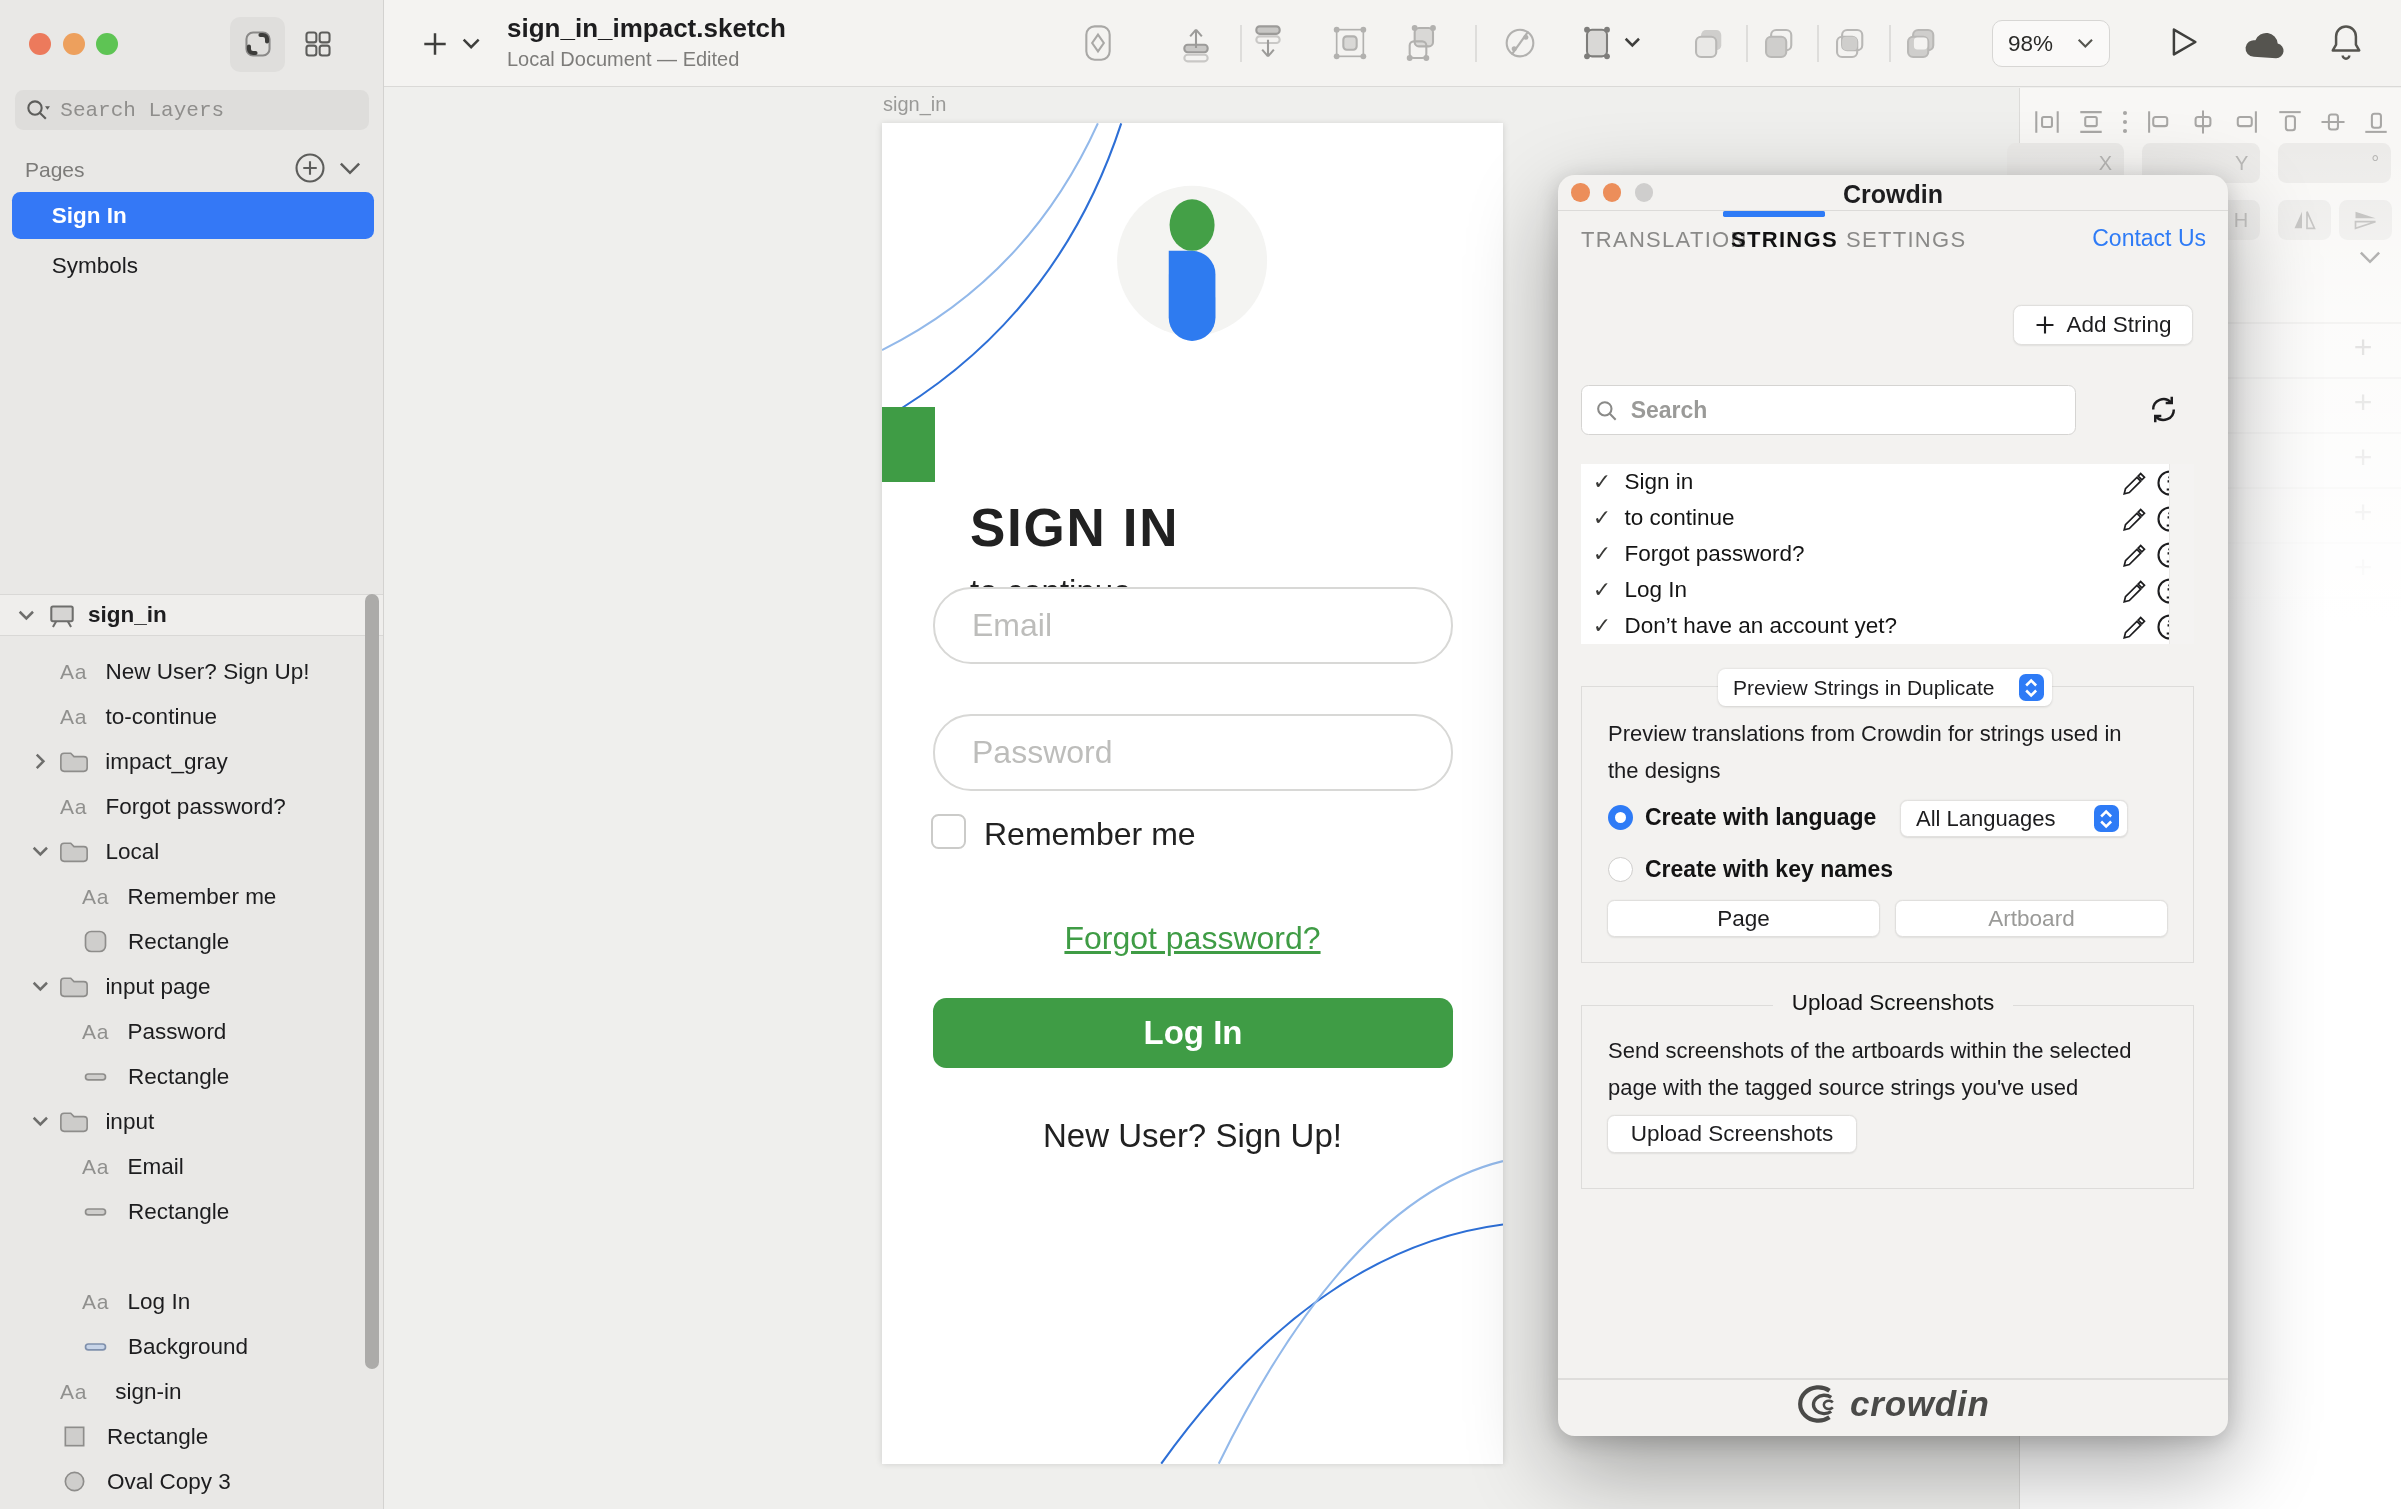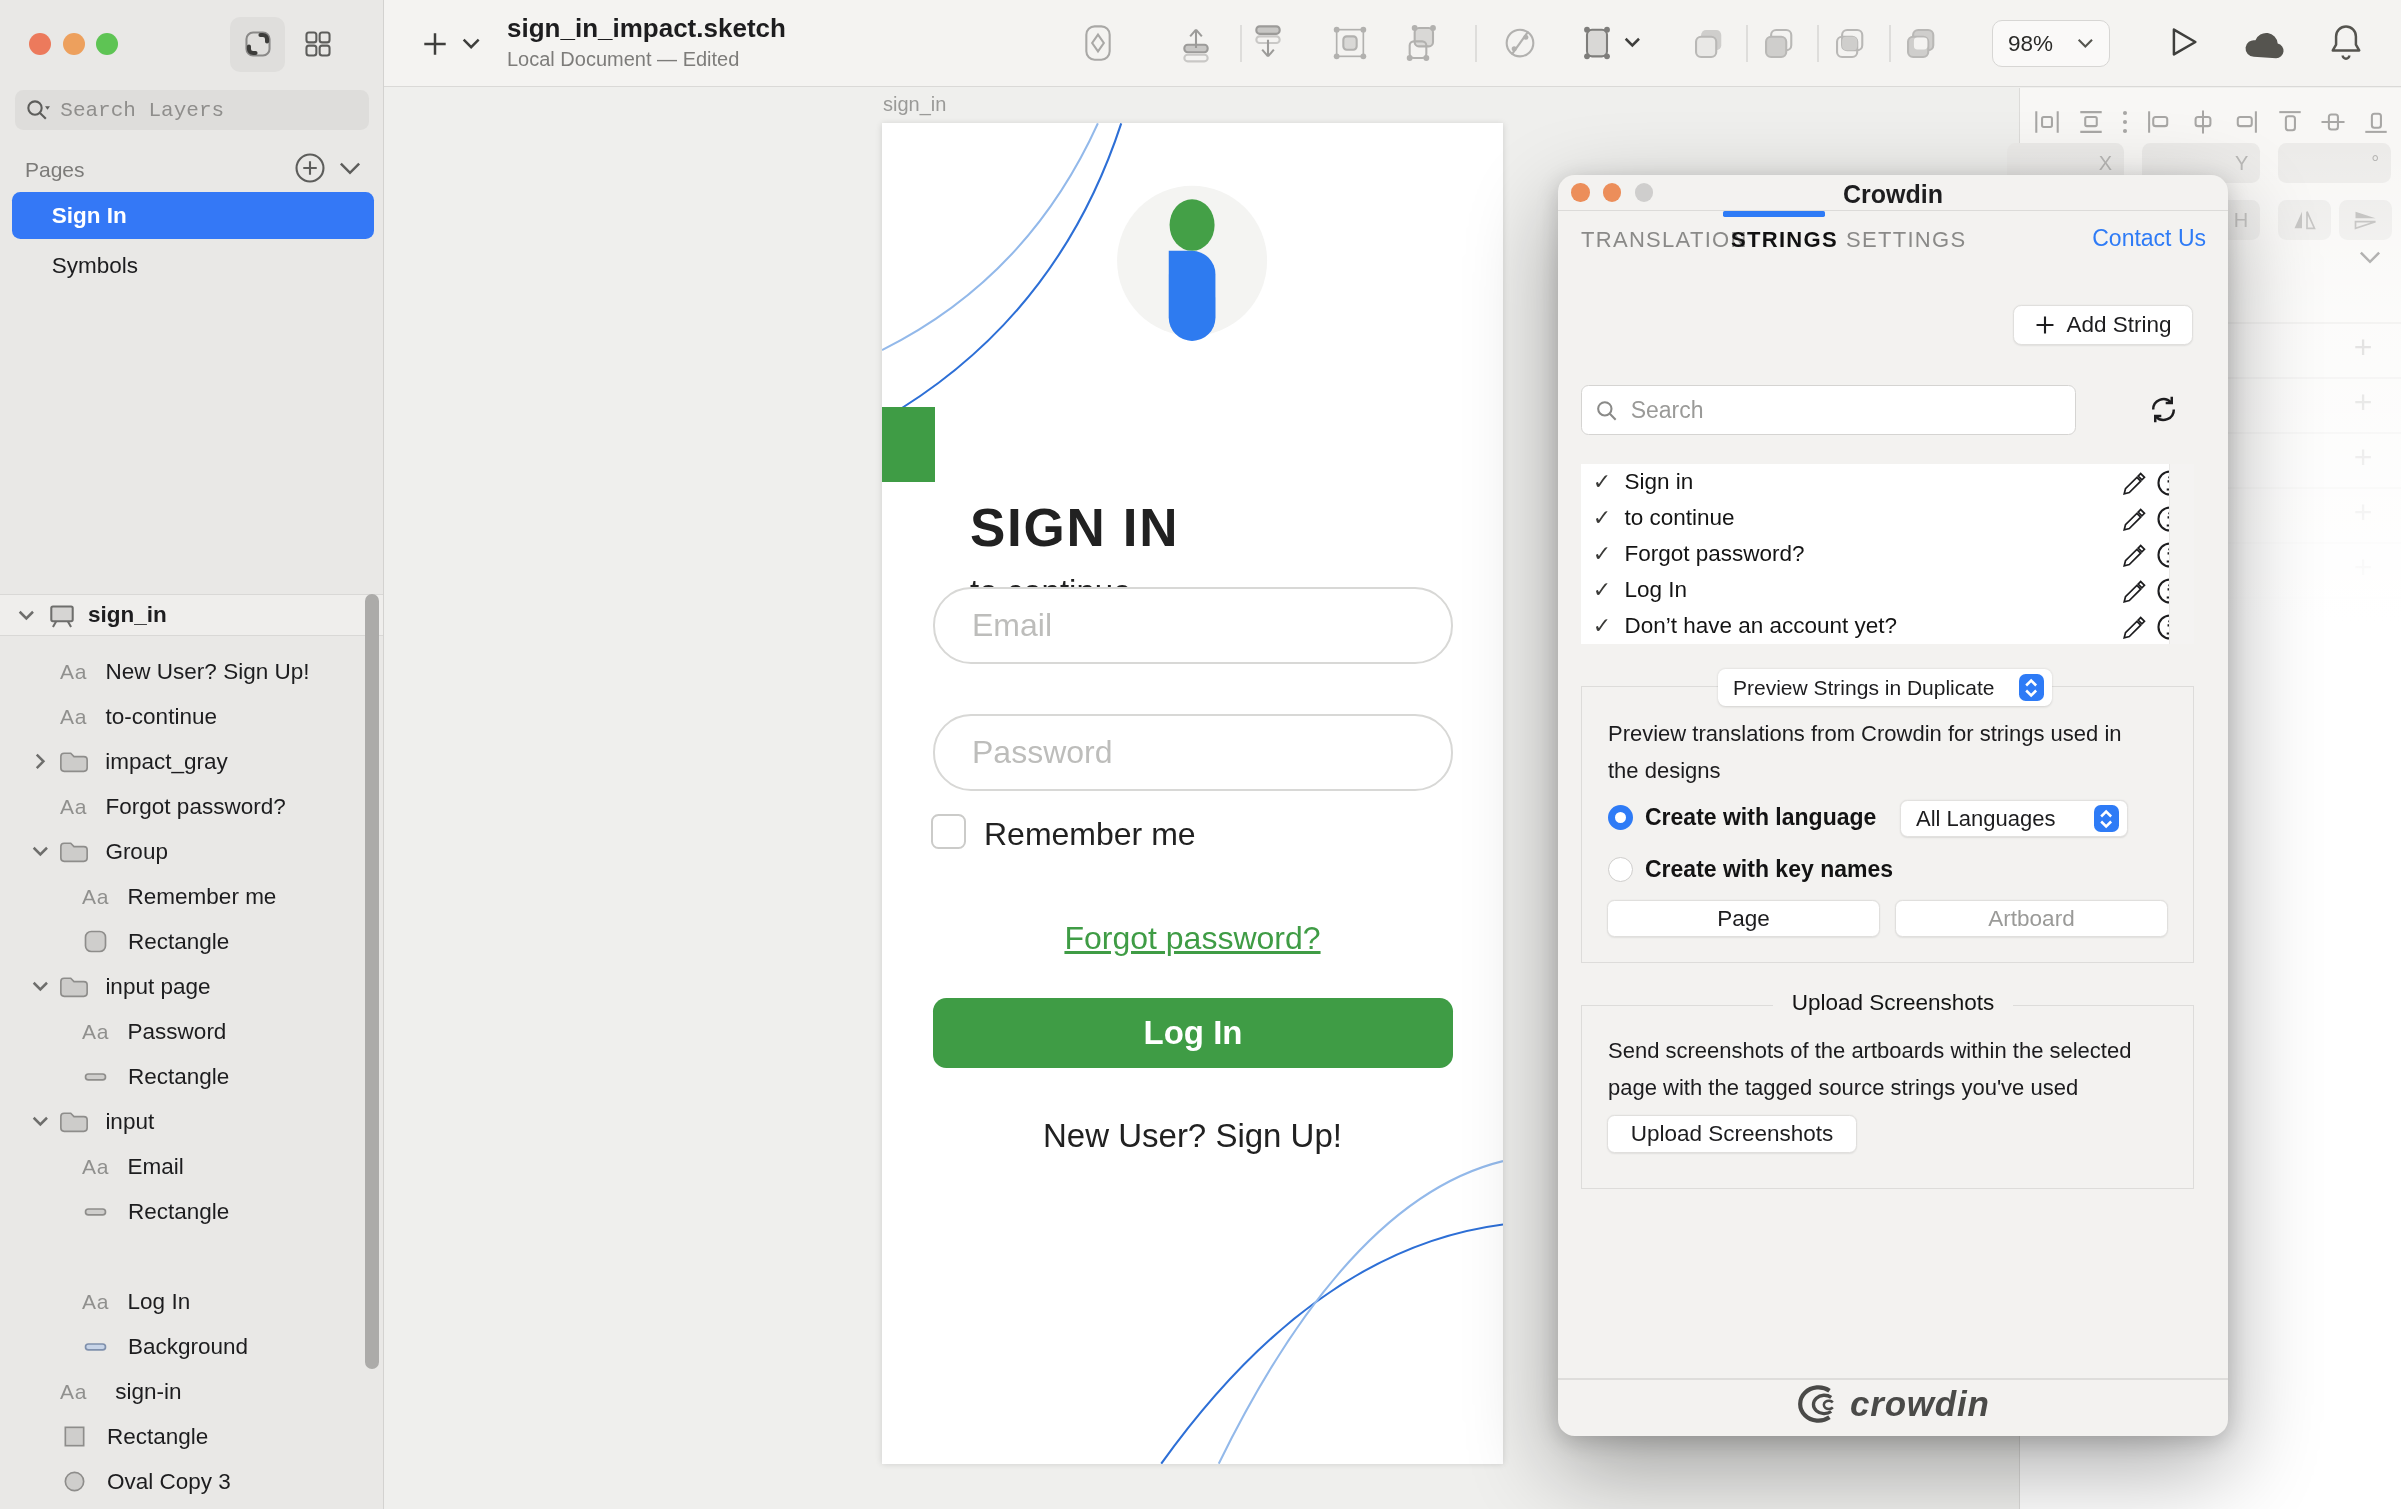--- a/index.html
+++ b/index.html
@@ -259,21 +259,21 @@
         <span class="aa" style="margin-left:60px">Aa</span>
         <span style="margin-left:18.3px">Forgot password?</span>
       </div>
     <div class="ab lrow" style="top:829px">
         <svg style="margin-left:32px" width="16.7" height="11" viewBox="0 0 20 13">
           <path d="M2 2l8 8 8-8" stroke="#6e6e6c" stroke-width="3" fill="none"></path>
         </svg>
         <svg style="margin-left:10px" width="30" height="23" viewBox="0 0 36 28">
           <path d="M2 8q0-4 4-4h8l4 4h12q4 0 4 4v10q0 4-4 4H6q-4 0-4-4z" fill="#CDCCCA" stroke="#8E8D8B" stroke-width="2"></path>
         </svg>
-        <span style="margin-left:16.7px">Group</span>
+        <span style="margin-left:16.7px">Local</span>
       </div>
     <div class="ab lrow" style="top:874px">
         <span class="aa" style="margin-left:82px">Aa</span>
         <span style="margin-left:18.3px">Remember me</span>
       </div>
     <div class="ab lrow" style="top:919px">
         <svg style="margin-left:83px" width="25" height="25" viewBox="0 0 30 30">
           <rect x="3" y="3" width="24" height="24" rx="7" fill="#CFCECC" stroke="#8E8D8B" stroke-width="2"></rect>
         </svg>
         <span style="margin-left:20px">Rectangle</span>
@@ -480,21 +480,21 @@
           <path d="M13 3v20M3 13h20" stroke="#1d1d1f" stroke-width="2.5"></path>
         </svg>
       <span>Add String</span>
     </div>
 
     <div class="ab cw-search">
       <svg width="25" height="25" viewBox="0 0 30 30">
           <circle cx="13" cy="13" r="8" stroke="#8a8a88" stroke-width="2.5" fill="none"></circle>
           <path d="M19 19l7 7" stroke="#8a8a88" stroke-width="2.5"></path>
         </svg>
-      <input style="margin-left: 10px;" placeholder="Search">
+      <input style="margin-left: 10px; font-weight: bold;" placeholder="Search">
     </div>
     <svg class="ab" style="left:589px;top:218px" width="33" height="33" viewBox="0 0 24 24">
         <path d="M4.5 12a7.5 7.5 0 0 1 13-5.2" fill="none" stroke="#1d1d1f" stroke-width="1.8"></path>
         <path d="M18 2.8v4.4h-4.4" fill="none" stroke="#1d1d1f" stroke-width="1.8"></path>
         <path d="M19.5 12a7.5 7.5 0 0 1-13 5.2" fill="none" stroke="#1d1d1f" stroke-width="1.8"></path>
         <path d="M6 21.2v-4.4h4.4" fill="none" stroke="#1d1d1f" stroke-width="1.8"></path>
       </svg>
 
     <div class="ab cw-list">
       <div class="cw-strow">

